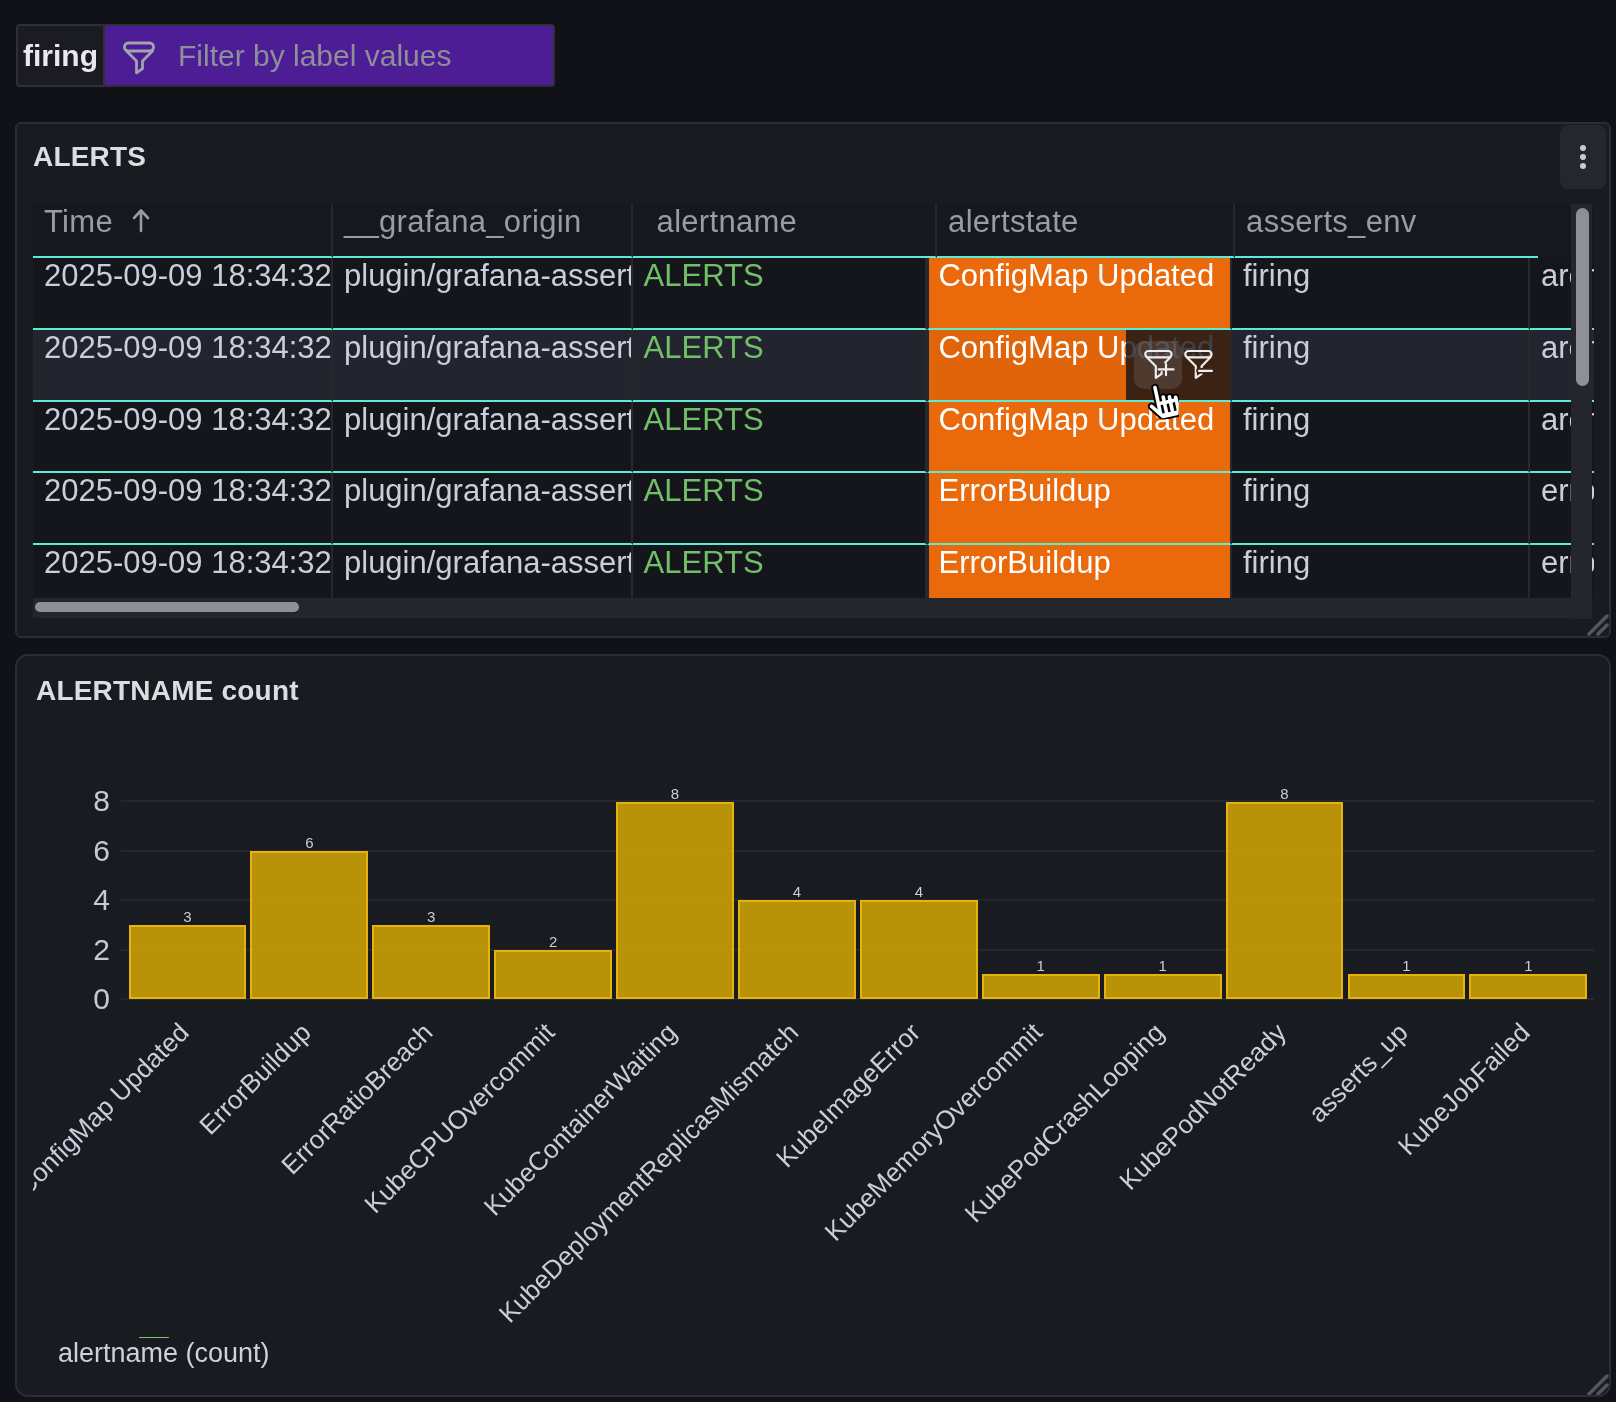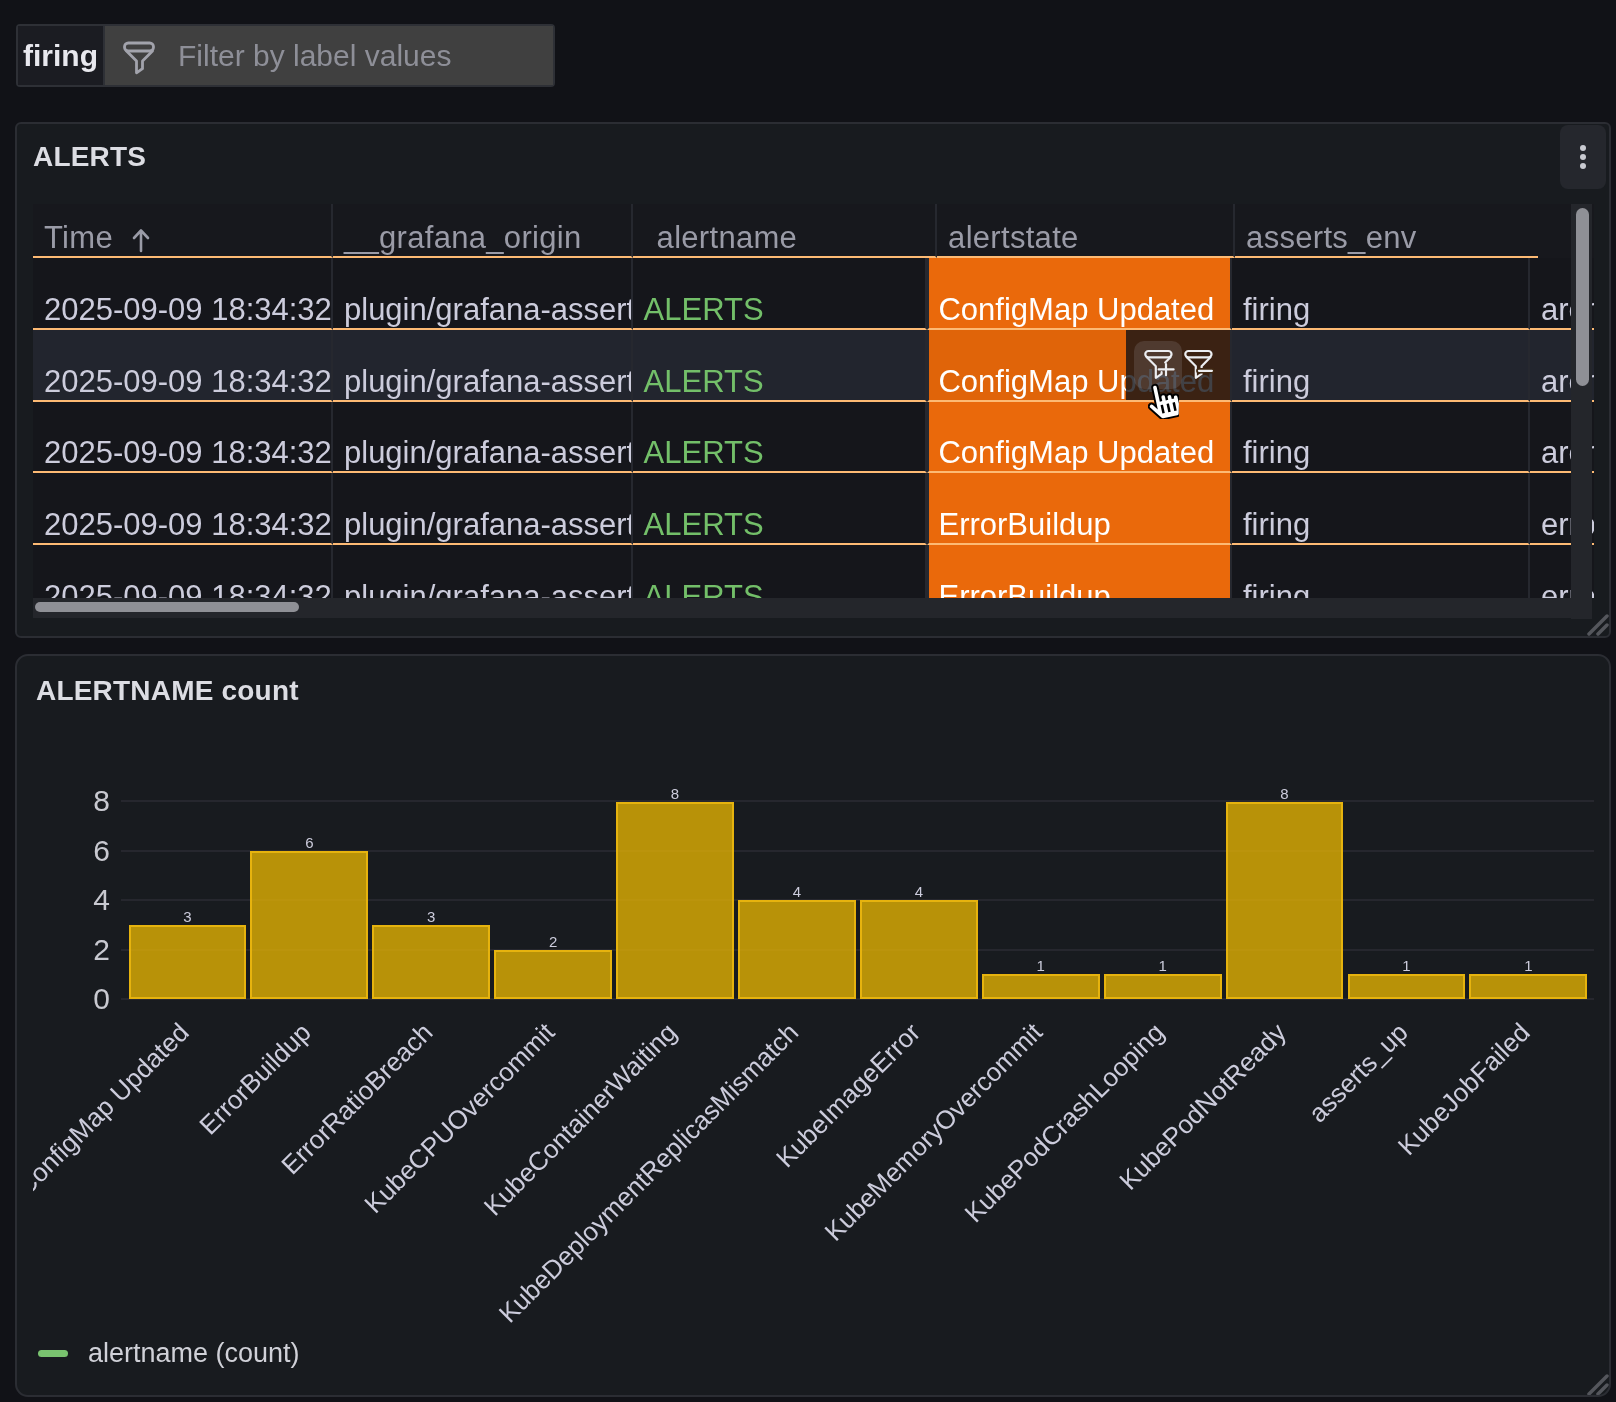--- a/index.html
+++ b/index.html
@@ -4,21 +4,21 @@
 <style>
 * { margin:0; padding:0; box-sizing:border-box; }
 html,body { width:1616px; height:1402px; background:#111217; overflow:hidden;
   font-family:"Liberation Sans", sans-serif; }
 
 
 #filterbar { position:absolute; left:16px; top:24px; width:539px; height:63px;
   border:2px solid #2e3036; border-radius:4px; display:flex; }
 #flabel { width:87px; background:#1b1c22; border-right:2px solid #2e3036;
   color:#e8e8ee; font-size:30px; font-weight:600; display:flex; align-items:center; justify-content:center; }
-#finput { flex:1; display:flex; align-items:center; background:#404040; }
+#finput { flex:1; display:flex; align-items:center; background:#4c1d95; }
 #finput svg { margin-left:10px; }
 #fplaceholder { color:#8e8f98; font-size:30px; margin-left:15px; }
 
 
 .panel { position:absolute; left:15px; width:1596px; background:#181b1f;
   border:2px solid #2b2d33; border-radius:6px; overflow:hidden; }
 #panel1 { top:122px; height:516px; }
 #panel2 { top:654px; height:743px;border-radius:13px; }
 .ptitle { position:absolute; left:33px; top:138px; font-size:28px; font-weight:600;
   color:#dcdde3; letter-spacing:0.2px; }
@@ -30,21 +30,21 @@
   align-items:center; justify-content:center; gap:3px; }
 #kebab i { width:6px; height:6px; border-radius:50%; background:#c9cad1; display:block; }
 
 
 #tableWrap { position:absolute; left:16px; top:80px; width:1561px; height:394px; overflow:hidden; }
 .trow { display:flex; width:1800px; }
 .trow.header { height:54px; background:#17181d; }
 .trow.data { height:71.8px; background:#15161b; }
 .trow.hover { background:#22252e; }
 .tcell { flex:none; overflow:hidden; white-space:nowrap; border-right:2px solid #26282f;
-  border-bottom:2px solid #fdba74; padding-left:11px; display:flex; align-items:flex-end;
+  border-bottom:2px solid #5eead4; padding-left:11px; display:flex; align-items:flex-start;
   font-size:31px; color:#ccccdc; position:relative; }
 .header .tcell { color:#9a9ba7; font-weight:500; letter-spacing:0.3px; }
 .c1 { width:300px; } .c2 { width:299.6px; } .c3 { width:294.9px; }
 .c4 { width:304.5px;padding-left:24px; } .c5 { width:298px; } .c6 { width:303px; border-right:none; }
 .green { color:#73bf69; }
 .orange { background:#ea690b; color:#ffffff; border-left:2px solid #26282f; background-clip:padding-box; padding-left:9px; }
 .hover .orange { background:#e06409; }
 
 
 .vtrack { position:absolute; background:#24262b; }
@@ -60,21 +60,21 @@
 #iconbtn1 { position:absolute; left:8px; top:11px; width:48px; height:48px;
   border-radius:10px; background:rgba(204,204,220,0.14); }
 #iconbtn2 { position:absolute; left:48.5px; top:11px; width:48px; height:48px; }
 .resize-grip { position:absolute; }
 
 
 .gridline { position:absolute; left:104px; width:1473px; height:2px; background:#26272e; }
 .bar { position:absolute; background:rgba(229,179,2,0.78); border:2px solid #e6b30e; }
 .blabel { position:absolute; font-size:15px; color:#ccccdc; text-align:center; height:20px; line-height:20px; }
 .ylab { position:absolute; left:33px; width:60px; text-align:right; font-size:30px; color:#c8c9d0; height:34px; line-height:34px; }
-#legend { position:absolute; left:21px; top:681px; height:32px; display:flex; align-items:center; }
+#legend { position:absolute; left:21px; top:681px; height:32px; display:flex; align-items:center;flex-direction:column; }
 #legenddash { width:30px; height:7px; border-radius:4px; background:#79c36f; }
 #legendtext { margin-left:20px; font-size:27px; color:#d0d1d8; }
 </style>
 </head>
 <body>
 <div id="filterbar">
   <div id="flabel">firing</div>
   <div id="finput">
     <svg width="48" height="48" viewBox="0 0 48 48" fill="none" stroke="#a2a3ac" stroke-width="2.8" stroke-linejoin="round" stroke-linecap="round" style="margin-top:5px">
       <rect x="9.5" y="9" width="29" height="8" rx="3.8"></rect>

